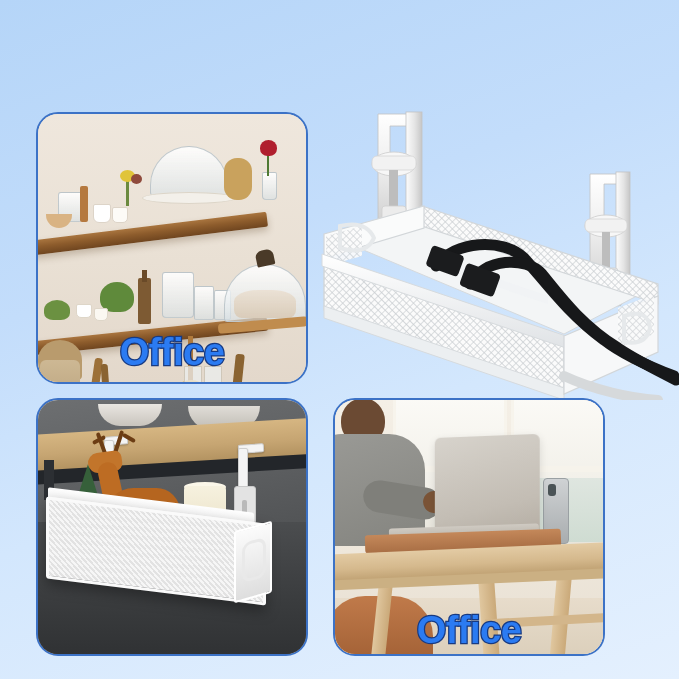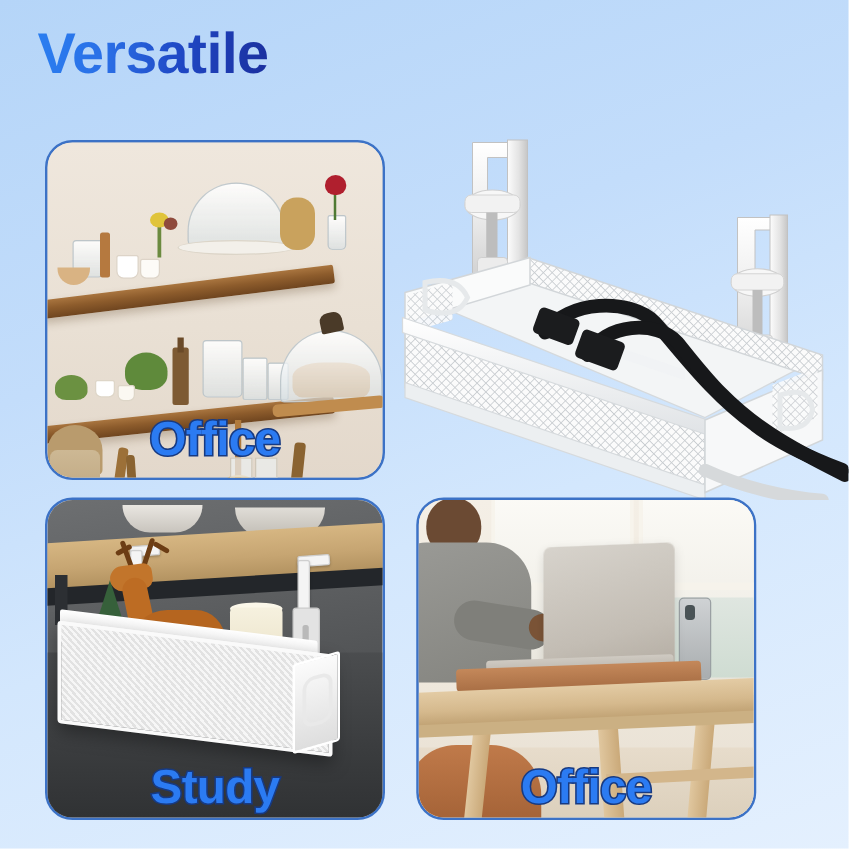--- a/index.html
+++ b/index.html
@@ -265,21 +265,20 @@
   .o-brace { position:absolute; left:150px; top:216px; width:130px; height:9px; background:#d3b68b; transform: rotate(-3deg);}
   .o-chair { position:absolute; left:-10px; top:196px; width:108px; height:70px; background: linear-gradient(180deg,#c07a4a,#a05f34); border-radius:40px 40px 8px 8px;}
   .o-floor { position:absolute; left:0; right:0; bottom:0; height:56px; background: linear-gradient(180deg,#e7dccb,#dcd0bc);}
 </style>
 </head>
 <body>
 
 <div id="infographic">
 
   <div class="header">
-    <h1 class="headline">Versatile</h1>
   </div>
 
   <svg class="product-hero" style="position:absolute; left:318px; top:108px; width:361px; height:292px;" viewBox="0 0 361 292" xmlns="http://www.w3.org/2000/svg">
     <defs>
       <pattern id="mesh" width="5" height="5" patternUnits="userSpaceOnUse" patternTransform="rotate(45)">
         <rect width="5" height="5" fill="#fbfbfb"></rect>
         <path d="M0 0 L0 5 M0 0 L5 0" stroke="#c9cdd1" stroke-width="1.3"></path>
       </pattern>
       <linearGradient id="metalV" x1="0" y1="0" x2="0" y2="1">
         <stop offset="0" stop-color="#ffffff"></stop>
@@ -442,21 +441,20 @@
       <div class="s-spot" style="left:124px; top:118px;"></div>
 
       <div class="s-candle-top"></div>
       <div class="s-candle"></div>
 
       <div class="s-tray-inner"></div>
       <div class="s-tray"></div>
       <div class="s-tray-end"></div>
       <div class="s-tray-slot"></div>
     </div>
-    <div class="caption caption-study">Study</div>
   </div>
 
   <div class="panel panel-office">
     <div class="scene">
       <div class="o-bg"></div>
       <div class="o-window o-win1"></div>
       <div class="o-window o-win2"></div>
       <div class="o-outside"></div>
       <div class="o-winframe"></div>
       <div class="o-sill"></div>

